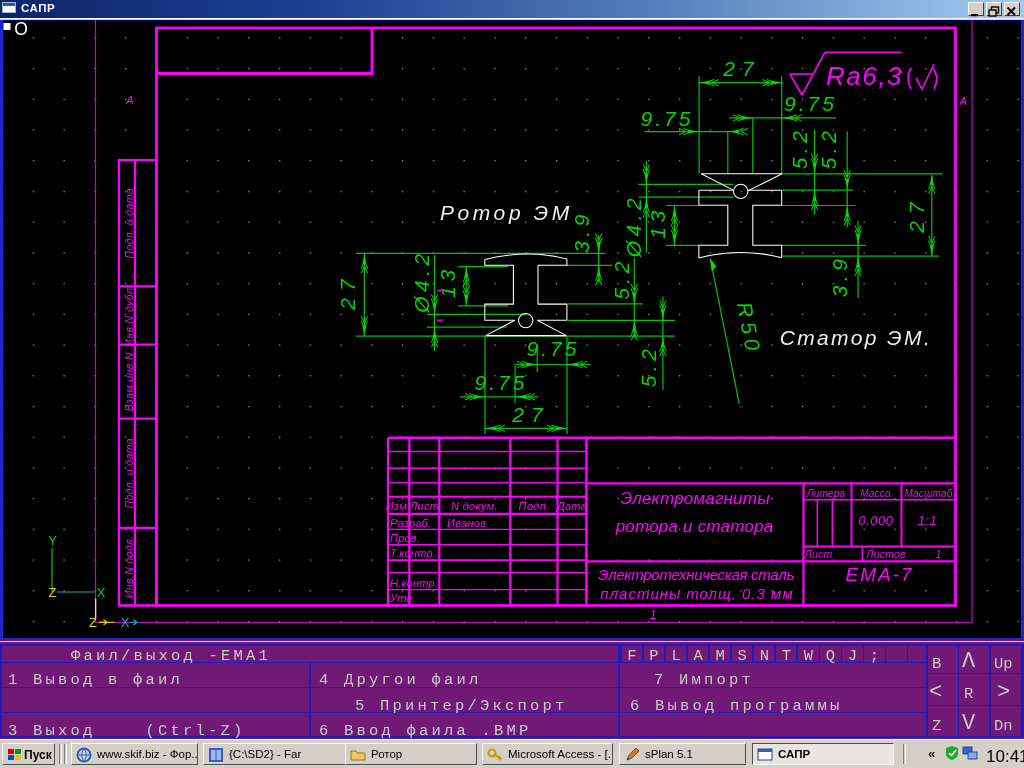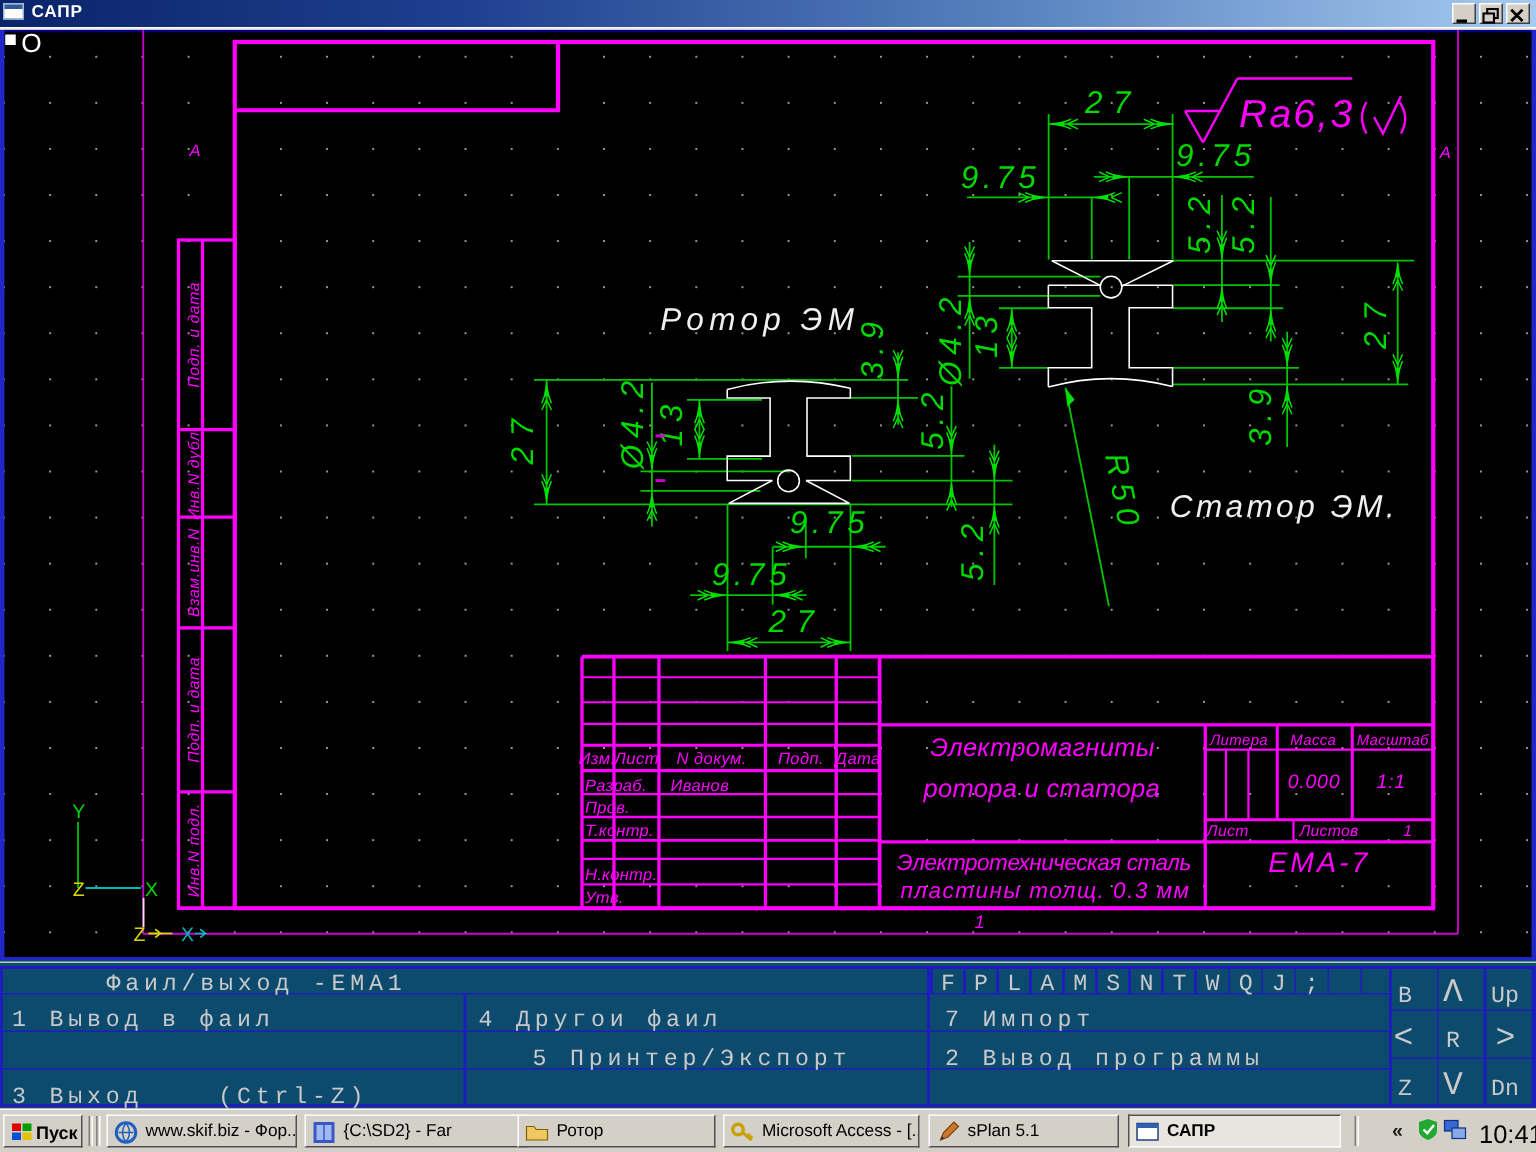--- a/index.html
+++ b/index.html
@@ -7,21 +7,21 @@
   #screen { position:absolute; left:0; top:0; width:1024px; height:768px; font-family:"Liberation Sans", sans-serif; }
   
   #titlebar { position:absolute; left:0; top:0; width:1024px; height:17.5px;
      background:linear-gradient(90deg,#0a246a 0%,#1e3f8f 30%,#5580bd 65%,#a6caf0 100%); }
   #titleicon { position:absolute; left:2px; top:2px; width:14px; height:11px; background:#fff; border:1px solid #9db7d8; }
   #titleicon .bar { position:absolute; left:0; top:0; width:12px; height:3px; background:#30589c; }
   #titletext { position:absolute; left:21px; top:2px; color:#fff; font-size:11.5px; font-weight:bold; letter-spacing:0.5px; }
   .wbtn { position:absolute; top:1.8px; width:16px; height:13.8px; background:#d4d0c8;
      border-top:1.5px solid #fdfdfd; border-left:1.5px solid #fdfdfd; border-right:1.5px solid #404040; border-bottom:1.5px solid #404040; }
   
-  #menuarea { position:absolute; left:0; top:638px; width:1024px; height:101px; background:#0c4a6e; }
+  #menuarea { position:absolute; left:0; top:638px; width:1024px; height:101px; background:#701a75; }
   #menusep { position:absolute; left:0; top:0; width:1024px; height:2px; background:#2126c8; }
   #menusep2 { position:absolute; left:0; top:2.5px; width:1024px; height:1.6px; background:#c8c8c8; }
   .mline { position:absolute; background:#1d1dbb; }
   .mtext { position:absolute; color:#c9c9c9; font-family:"Liberation Mono", monospace; font-size:15.5px; letter-spacing:3.2px; white-space:pre; }
   .lcell { position:absolute; top:8.5px; width:22px; text-align:center; color:#c9c9c9; font-family:"Liberation Mono", monospace; font-size:15.5px; }
   .lborder { position:absolute; top:6px; height:18px; width:1.6px; background:#1d1dbb; }
   .rcell { position:absolute; color:#c9c9c9; font-family:"Liberation Mono", monospace; font-size:15.5px; }
   
   #taskbar { position:absolute; left:0; top:739px; width:1024px; height:29px; background:#d4d0c8; border-top:1.2px solid #fff; }
   .tbtn { position:absolute; top:3px; height:22px; background:#d4d0c8; font-size:11.5px; color:#000;
@@ -540,24 +540,25 @@
 
     <div class="mtext" style="left:8px;top:33px;">1 Вывод в фаил</div>
 
 
     <div class="mtext" style="left:8px;top:83.5px;">3 Выход    (Ctrl-Z)</div>
 
     <div class="mtext" style="left:319px;top:33px;">4 Другои фаил</div>
 
     <div class="mtext" style="left:319px;top:58.5px;margin-left:36px;">5 Принтер/Экспорт</div>
 
-
-    <div class="mtext" style="left:630px;top:33px;font-family:Liberation Mono, monospace;">7 Импорт</div>
-
-    <div class="mtext" style="left:630px;top:58.5px;">2 Вывод программы</div>
+    <div class="mtext" style="left:319px;top:83.5px;">6 Ввод фаила .BMP</div>
+
+    <div class="mtext" style="left:654px;top:33px;font-family:Liberation Mono, monospace;">7 Импорт</div>
+
+    <div class="mtext" style="left:630px;top:58.5px;">6 Вывод программы</div>
 
     <div class="lborder" style="left:620.0px;"></div>
       <div class="lborder" style="left:642.0px;"></div>
       <div class="lborder" style="left:664.1px;"></div>
       <div class="lborder" style="left:686.1px;"></div>
       <div class="lborder" style="left:708.2px;"></div>
       <div class="lborder" style="left:730.2px;"></div>
       <div class="lborder" style="left:752.3px;"></div>
       <div class="lborder" style="left:774.4px;"></div>
       <div class="lborder" style="left:796.4px;"></div>

